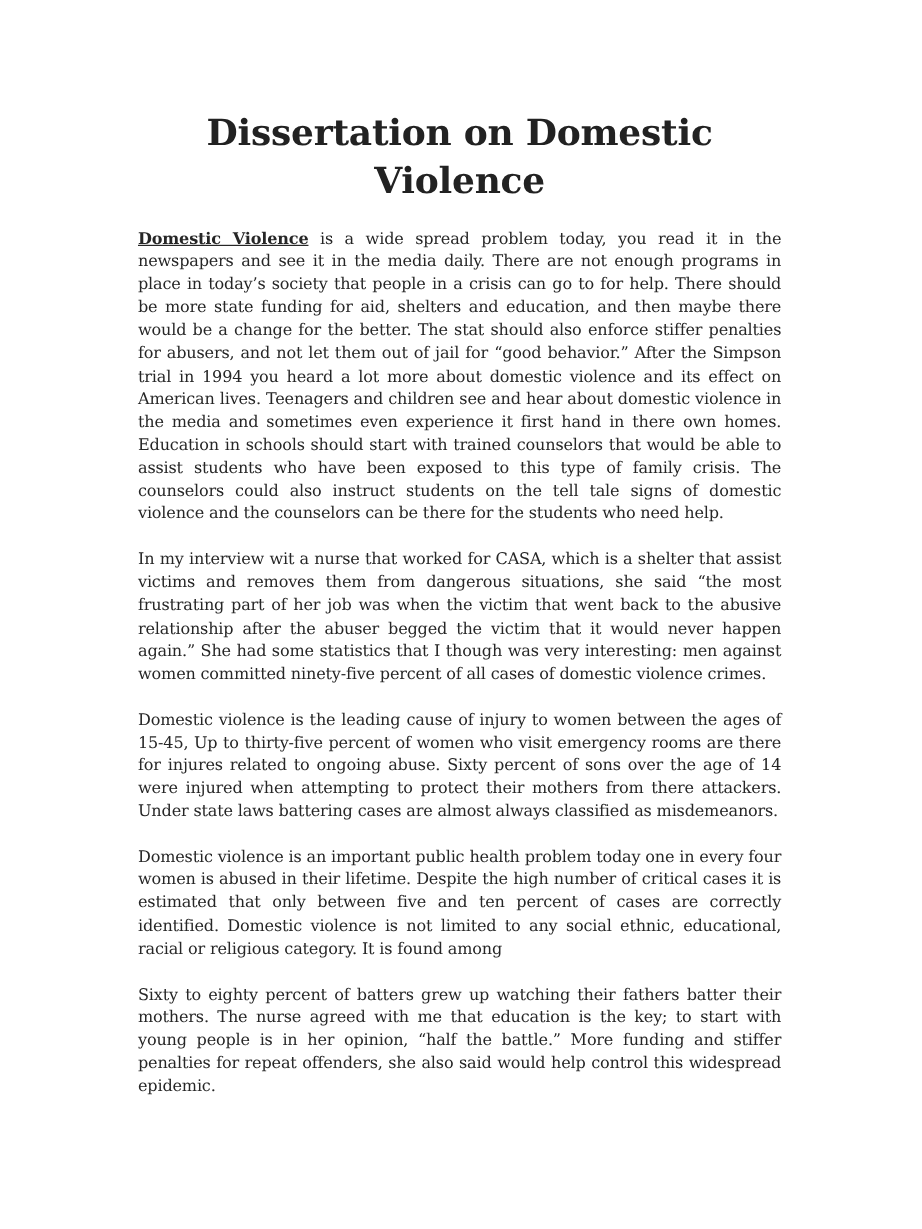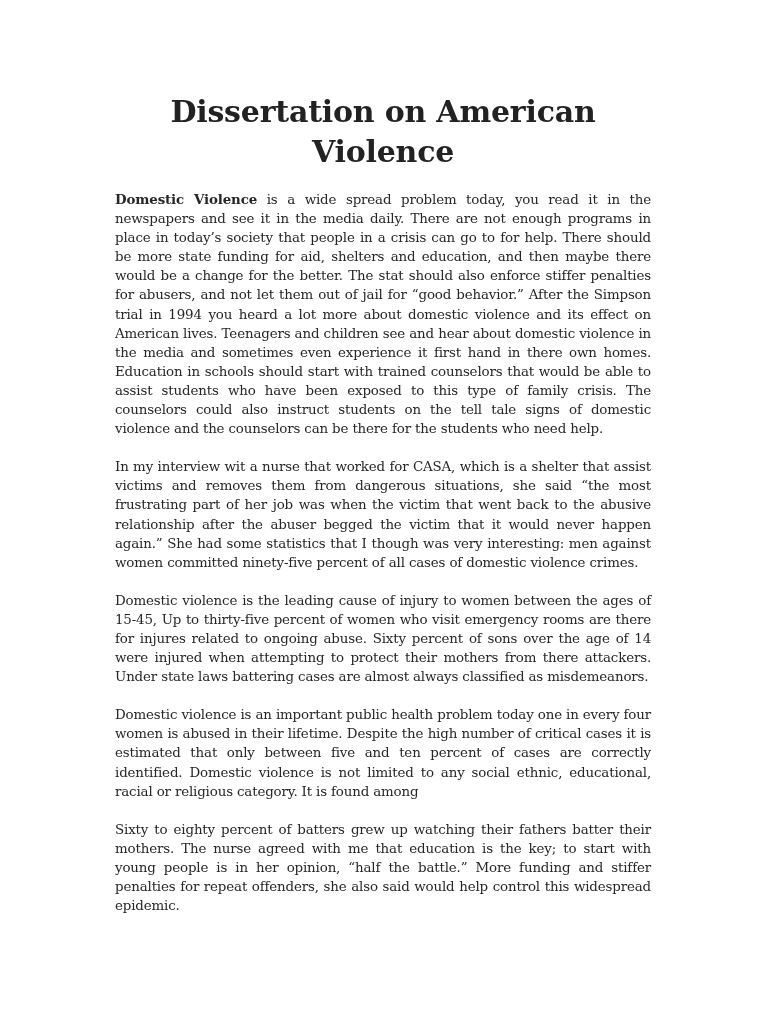--- a/index.html
+++ b/index.html
@@ -35,27 +35,28 @@
       font-size: 13.4px;
       line-height: 19.1px;
       text-align: justify;
       margin: 0 0 19px 0;
       letter-spacing: -0.15px;
       word-spacing: 0px;
       hyphens: none;
     }
     .para b {
       font-weight: bold;
+      text-decoration: underline;
     }
   </style>
 </head>
 <body>
 
 <div class="page">
-  <h1 class="title">Dissertation on American Violence</h1>
+  <h1 class="title">Dissertation on Domestic Violence</h1>
 
   <p class="para"><b>Domestic Violence</b><span> is a wide spread problem today, you read it in the newspapers and see it in the media daily. There are not enough programs in place in today’s society that people in a crisis can go to for help. There should be more state funding for aid, shelters and education, and then maybe there would be a change for the better. The stat should also enforce stiffer penalties for abusers, and not let them out of jail for “good behavior.” After the Simpson trial in 1994 you heard a lot more about domestic violence and its effect on American lives. Teenagers and children see and hear about domestic violence in the media and sometimes even experience it first hand in there own homes. Education in schools should start with trained counselors that would be able to assist students who have been exposed to this type of family crisis. The counselors could also instruct students on the tell tale signs of domestic violence and the counselors can be there for the students who need help.</span></p>
 
   <p class="para">In my interview wit a nurse that worked for CASA, which is a shelter that assist victims and removes them from dangerous situations, she said “the most frustrating part of her job was when the victim that went back to the abusive relationship after the abuser begged the victim that it would never happen again.” She had some statistics that I though was very interesting: men against women committed ninety-five percent of all cases of domestic violence crimes.</p>
 
   <p class="para">Domestic violence is the leading cause of injury to women between the ages of 15-45, Up to thirty-five percent of women who visit emergency rooms are there for injures related to ongoing abuse. Sixty percent of sons over the age of 14 were injured when attempting to protect their mothers from there attackers. Under state laws battering cases are almost always classified as misdemeanors.</p>
 
   <p class="para">Domestic violence is an important public health problem today one in every four women is abused in their lifetime. Despite the high number of critical cases it is estimated that only between five and ten percent of cases are correctly identified. Domestic violence is not limited to any social ethnic, educational, racial or religious category. It is found among</p>
 
   <p class="para">Sixty to eighty percent of batters grew up watching their fathers batter their mothers. The nurse agreed with me that education is the key; to start with young people is in her opinion, “half the battle.” More funding and stiffer penalties for repeat offenders, she also said would help control this widespread epidemic.</p>

